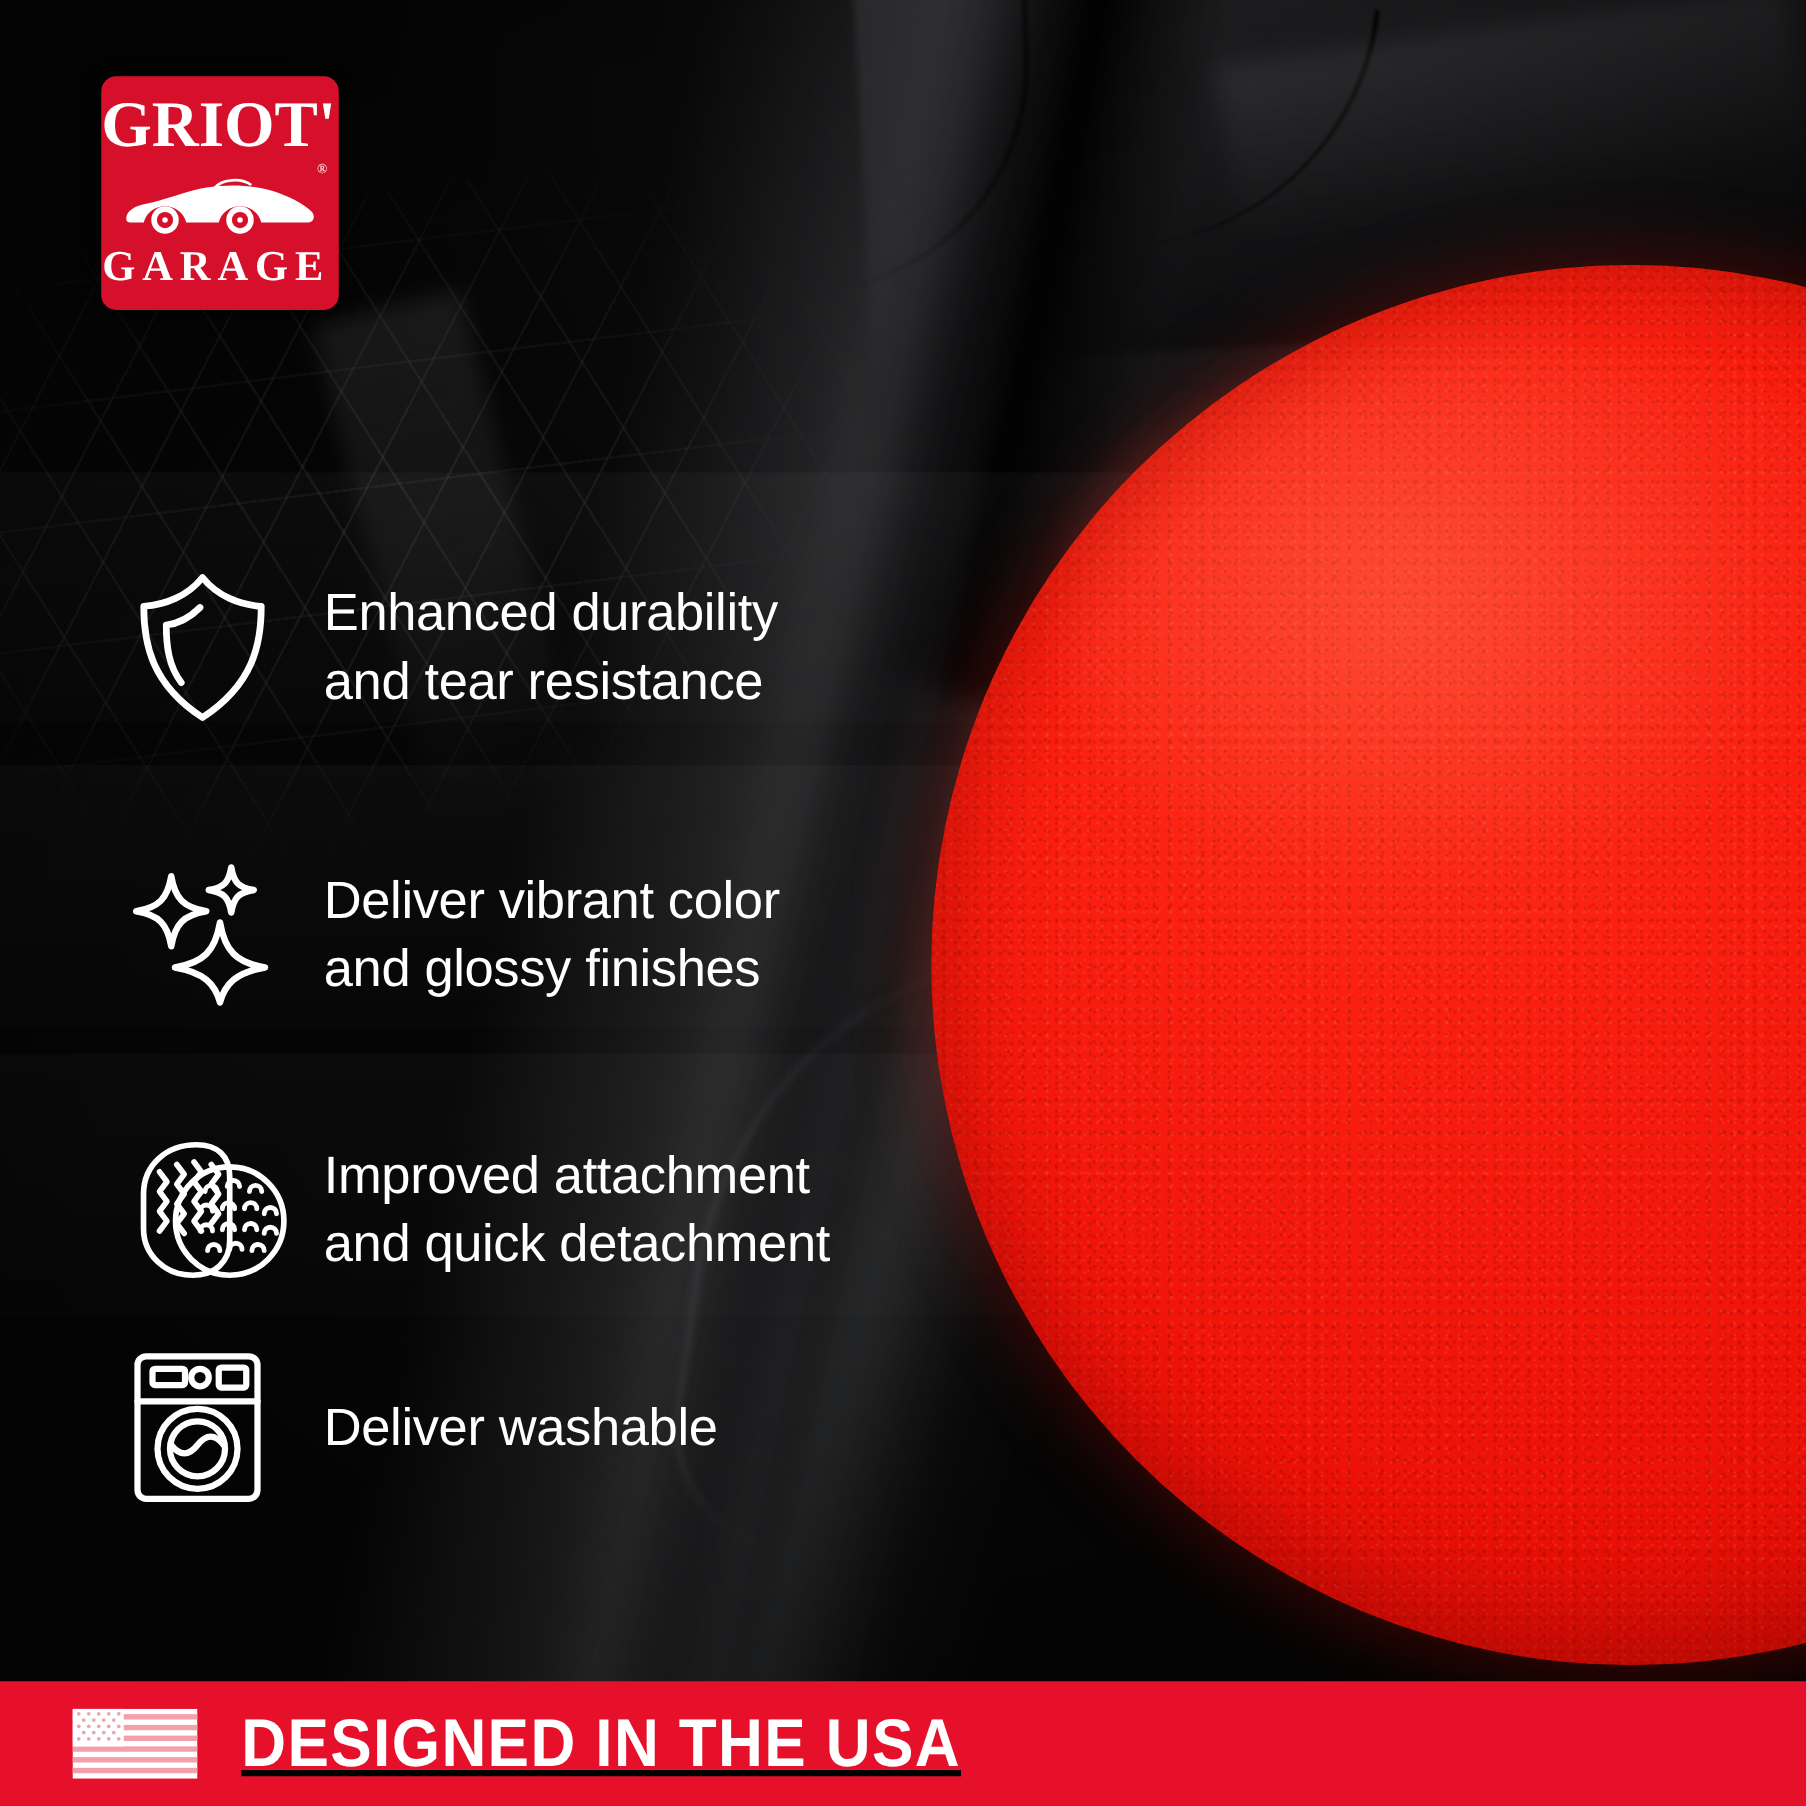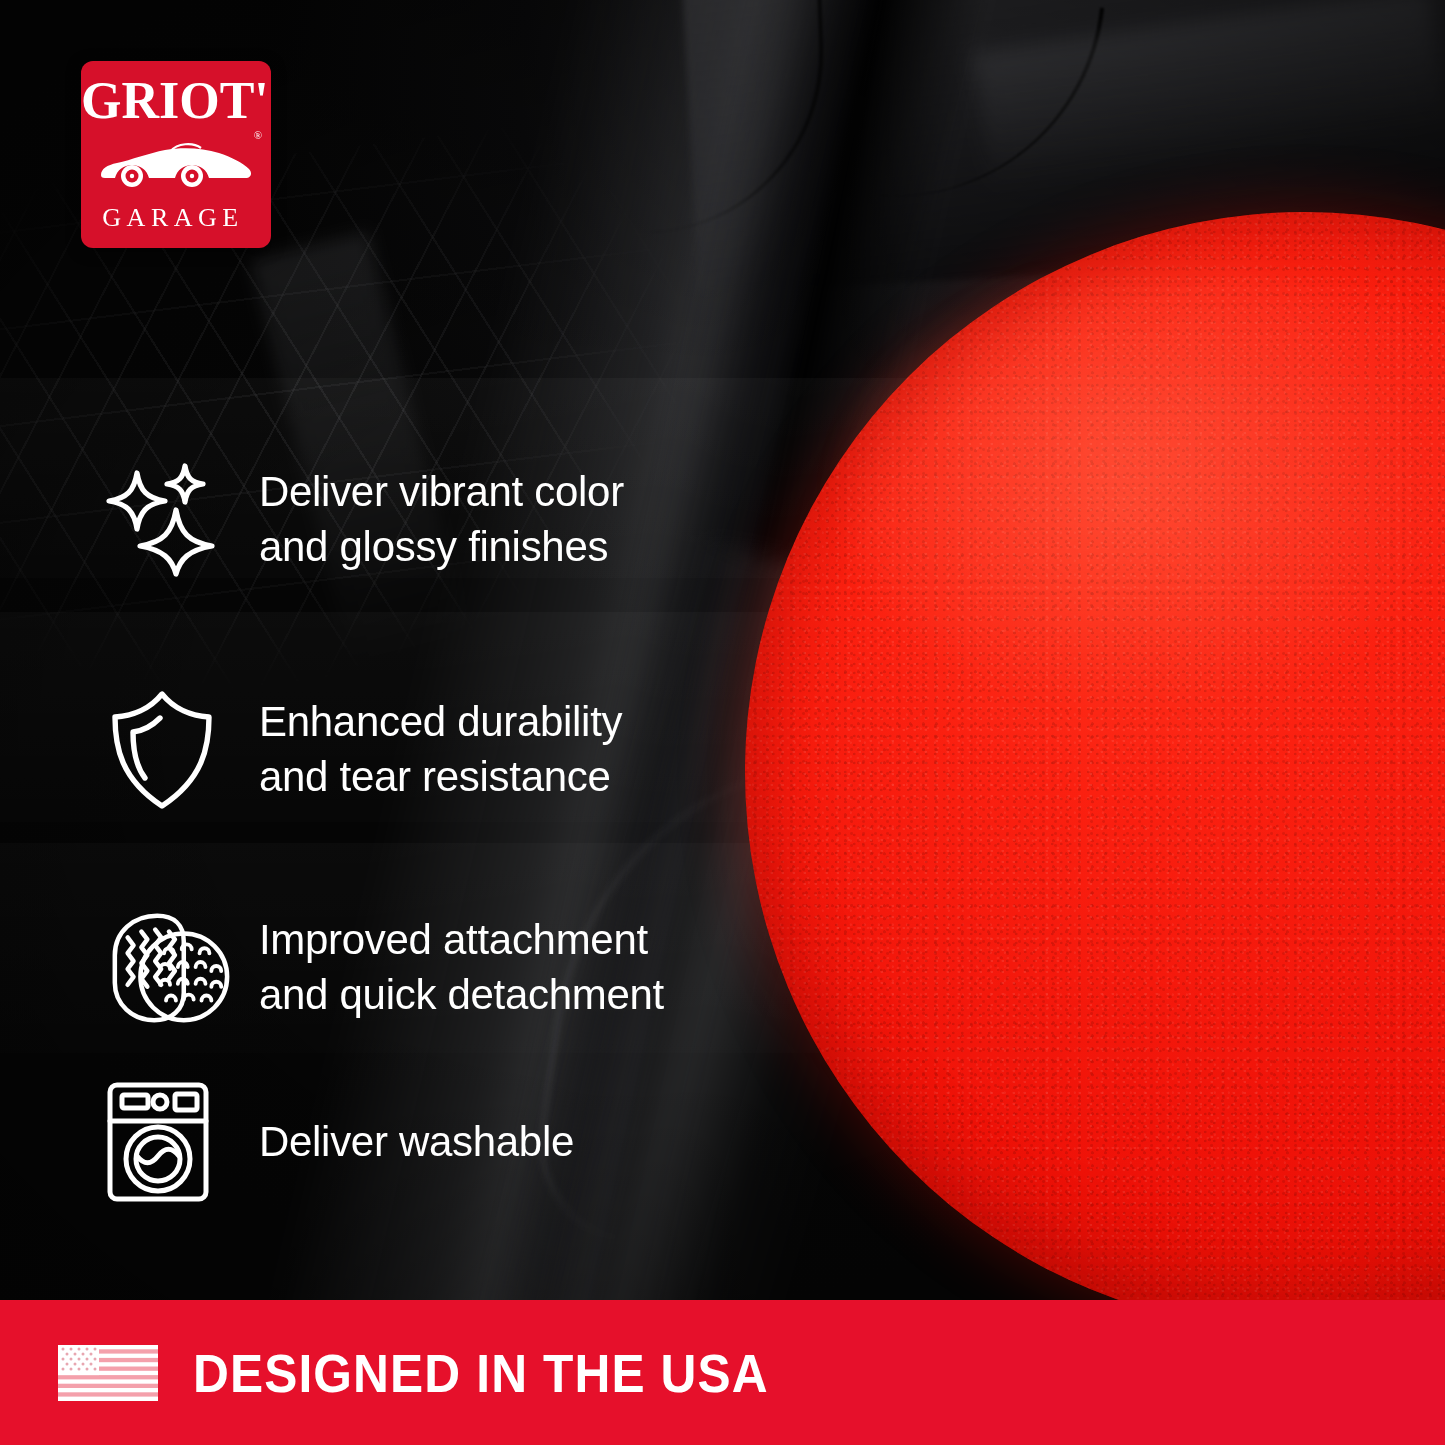--- a/index.html
+++ b/index.html
@@ -202,22 +202,22 @@
     position: absolute;
     left: 16px; top: 78px;
     width: 158px; height: 52px;
   }
   .logo-garage {
     position: absolute;
     left: 0; right: 6px; bottom: 17px;
     text-align: center;
     color: #fff;
     font-family: "Liberation Serif", serif;
-    font-weight: 400;
-    font-size: 26px;
+    font-weight: 700;
+    font-size: 34px;
     letter-spacing: 5.5px;
     line-height: 1;
   }
 
   
   .features {
     position: absolute;
     left: 103px;
     top: 404px;
     width: 620px;
@@ -242,24 +242,25 @@
     line-height: 1.30;
     letter-spacing: -0.3px;
     white-space: pre-line;
   }
 
   
   .usa-banner {
     position: absolute;
     left: 0; bottom: 0;
     width: 100%;
-    height: 145px;
+    height: 100px;
     background: #e6102b;
     display: flex;
     align-items: center;
+    text-decoration: underline;
   }
   .usa-flag {
     margin-left: 58px;
     width: 100px;
     height: 56px;
     flex: 0 0 auto;
   }
   .usa-text {
     margin-left: 35px;
     color: #ffffff;
@@ -309,45 +310,45 @@
       <circle cx="35" cy="37" r="2.2" fill="#ffffff"></circle>
       <circle cx="95" cy="37" r="11" fill="#ffffff"></circle>
       <circle cx="95" cy="37" r="6.5" fill="#d6102a"></circle>
       <circle cx="95" cy="37" r="2.2" fill="#ffffff"></circle>
     </svg>
     <div class="logo-garage">GARAGE</div>
   </div>
 
   <div class="features">
 
+    <div class="feature" style="height:228px">
+      <div class="feature-icon">
+        <svg width="118" height="126" viewBox="0 0 118 126" aria-hidden="true">
+          <g fill="none" stroke="#ffffff" stroke-width="5.4" stroke-linejoin="round" stroke-linecap="round">
+            <path d="M59 7 C47 22, 29 29, 12 30 C12 60, 18 92, 59 119 C100 92, 106 60, 106 30 C89 29, 71 22, 59 7 Z"></path>
+            <path d="M57 31 C48 40, 39 44, 30 45 C30 62, 32 78, 42 91"></path>
+          </g>
+        </svg>
+      </div>
+      <div class="feature-text">Enhanced durability
+and tear resistance</div>
+    </div>
+
     <div class="feature" style="height:232px">
       <div class="feature-icon">
         <svg width="126" height="118" viewBox="0 0 126 118" aria-hidden="true">
           <g fill="none" stroke="#ffffff" stroke-width="5.2" stroke-linejoin="round">
             <path d="M34 12 C37 30, 44 37, 62 40 C44 43, 37 50, 34 68 C31 50, 24 43, 6 40 C24 37, 31 30, 34 12 Z"></path>
             <path d="M82 5 C84 17, 88 21, 100 23 C88 25, 84 29, 82 41 C80 29, 76 25, 64 23 C76 21, 80 17, 82 5 Z"></path>
             <path d="M73 49 C77 72, 86 81, 109 85 C86 89, 77 98, 73 113 C69 98, 60 89, 37 85 C60 81, 69 72, 73 49 Z"></path>
           </g>
         </svg>
       </div>
       <div class="feature-text">Deliver vibrant color
 and glossy finishes</div>
-    </div>
-
-    <div class="feature" style="height:228px">
-      <div class="feature-icon">
-        <svg width="118" height="126" viewBox="0 0 118 126" aria-hidden="true">
-          <g fill="none" stroke="#ffffff" stroke-width="5.4" stroke-linejoin="round" stroke-linecap="round">
-            <path d="M59 7 C47 22, 29 29, 12 30 C12 60, 18 92, 59 119 C100 92, 106 60, 106 30 C89 29, 71 22, 59 7 Z"></path>
-            <path d="M57 31 C48 40, 39 44, 30 45 C30 62, 32 78, 42 91"></path>
-          </g>
-        </svg>
-      </div>
-      <div class="feature-text">Enhanced durability
-and tear resistance</div>
     </div>
 
     <div class="feature" style="height:208px">
       <div class="feature-icon">
         <svg width="134" height="122" viewBox="0 0 134 122" aria-hidden="true">
           <g fill="none" stroke="#ffffff" stroke-width="4.6" stroke-linejoin="round" stroke-linecap="round">
 
             <path d="M12 48 C12 24, 31 8, 55 8 C72 8, 82 17, 82 34 L82 86 C82 103, 70 114, 52 114 C30 114, 12 98, 12 76 Z"></path>
             <path d="M25 30 l6 8 l-6 8 l6 8 l-6 8 l6 8 l-6 8"></path>
             <path d="M39 24 l6 8 l-6 8 l6 8 l-6 8 l6 8 l-6 8 l6 8"></path>

